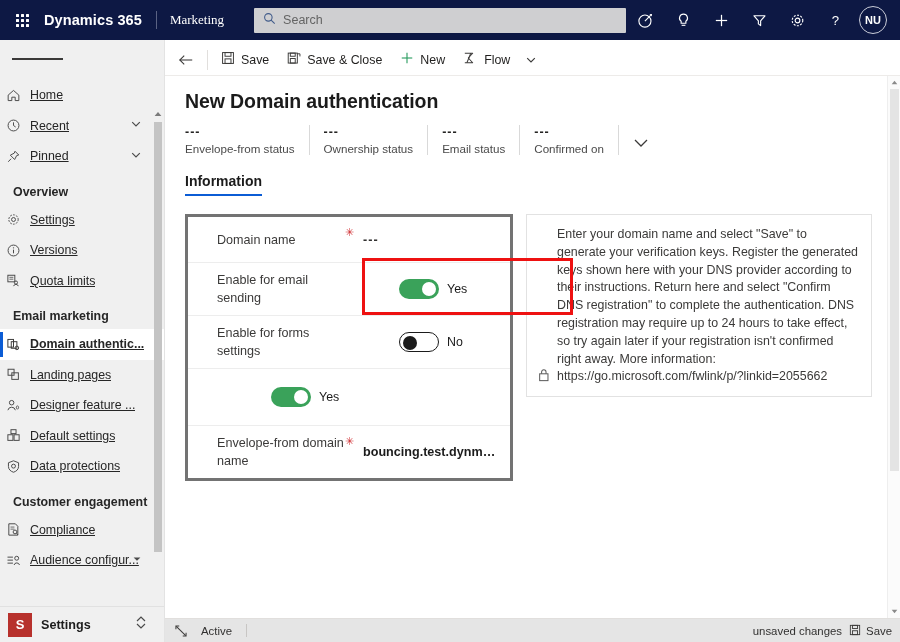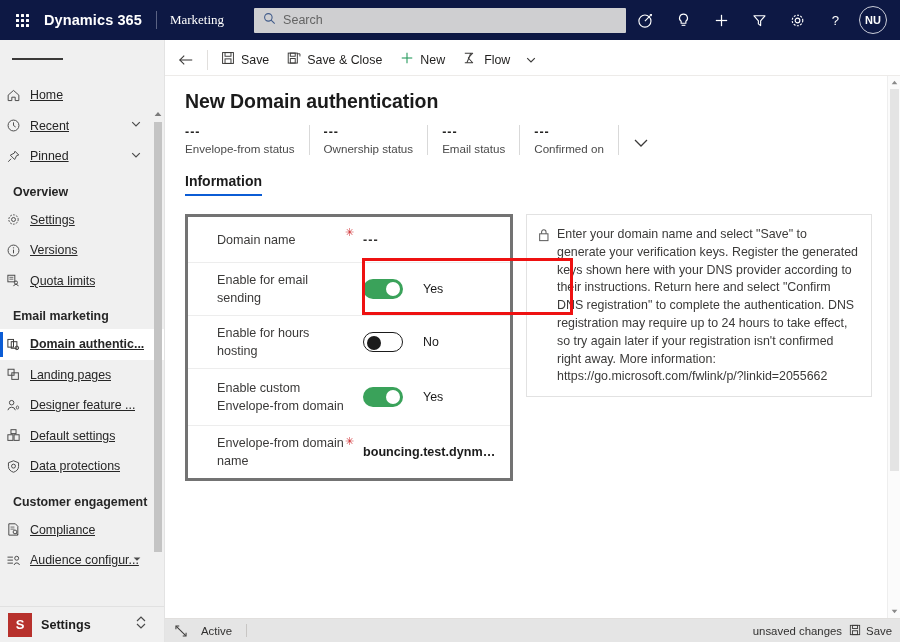--- a/index.html
+++ b/index.html
@@ -138,39 +138,39 @@
     display: flex; align-items: center; min-height: 46px; padding: 8px 10px 8px 29px;
     border-bottom: 1px solid #ededed; position: relative;
   }
   .frow:last-child { border-bottom: 0; }
   .flabel { font-size: 12.6px; color: #3b3a39; line-height: 18px; width: 128px; flex: 0 0 128px; }
   .freq { color: #d13438; font-size: 11px; width: 18px; flex: 0 0 18px;
     align-self: flex-start; margin-top: 1px; }
   .fval { font-size: 12.6px; color: #1b1b1b; font-weight: 700; overflow: hidden;
     text-overflow: ellipsis; white-space: nowrap; }
   .fval.dim { color: #323130; font-weight: 600; letter-spacing: 1px; }
-  .toggle-wrap { display: flex; align-items: center; gap: 20px; }
+  .toggle-wrap { display: flex; align-items: center; gap: 8px; margin-left: 36px; }
   .toggle {
     width: 40px; height: 20px; border-radius: 10px; position: relative; cursor: pointer;
     flex: 0 0 40px;
   }
   .toggle.on { background: #3aa25a; }
   .toggle.off { background: #fff; border: 1.6px solid #1b1b1b; }
   .toggle .knob { position: absolute; top: 3px; width: 14px; height: 14px; border-radius: 50%; }
   .toggle.on .knob { right: 3px; background: #fff; }
   .toggle.off .knob { left: 2.5px; background: #1b1b1b; }
   .toggle-txt { font-size: 12.4px; color: #1b1b1b; }
 
   .highlight-box {
     position: absolute; border: 3px solid #ee1111; pointer-events: none;
   }
 
   .infocard {
     flex: 1; border: 1px solid #e2e2e2; background: #fff; padding: 11px 12px 10px 11px;
-    display: flex; gap: 7px; align-items: flex-start; max-width: 346px; align-self: flex-start;
+    display: flex; gap: 7px; align-items: flex-end; max-width: 346px; align-self: flex-start;
   }
   .infotext { font-size: 12.4px; color: #3b3a39; line-height: 17.8px; }
 
   .vscroll { position: absolute; right: 0; top: 0; bottom: 0; width: 13px;
     background: #fbfbfb; border-left: 1px solid #eee; }
   .vs-arrow { height: 13px; display: flex; align-items: center; justify-content: center;
     cursor: pointer; }
   .vs-thumb { position: absolute; left: 2px; width: 9px; background: #e4e4e4; }
 
   .statusbar {
@@ -563,32 +563,31 @@
               <div class="freq"></div>
               <div class="toggle-wrap">
                 <div class="toggle on">
                     <span class="knob"></span>
                   </div>
                 <span class="toggle-txt">Yes</span>
               </div>
             </div>
 
             <div class="frow">
-              <div class="flabel">Enable for hours hosting</div>
+              <div class="flabel">Enable for forms settings</div>
               <div class="freq"></div>
               <div class="toggle-wrap">
                 <div class="toggle off">
                     <span class="knob"></span>
                   </div>
                 <span class="toggle-txt">No</span>
               </div>
             </div>
 
             <div class="frow" style="min-height:57px;">
-              <div class="flabel">Enable custom Envelope-from domain</div>
               <div class="freq"></div>
               <div class="toggle-wrap">
                 <div class="toggle on">
                     <span class="knob"></span>
                   </div>
                 <span class="toggle-txt">Yes</span>
               </div>
             </div>
 
             <div class="frow" style="min-height:52px;">

